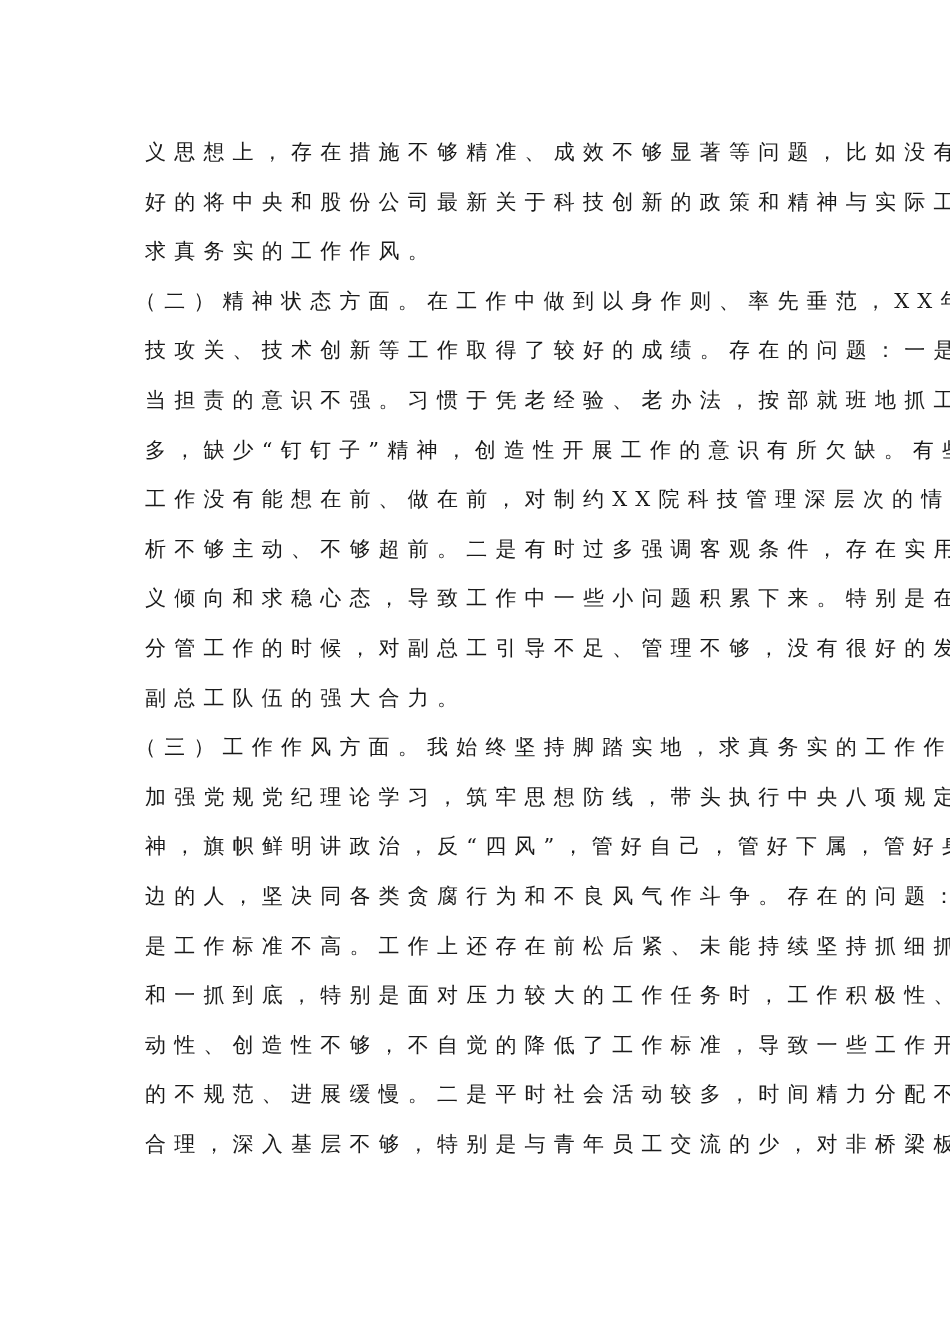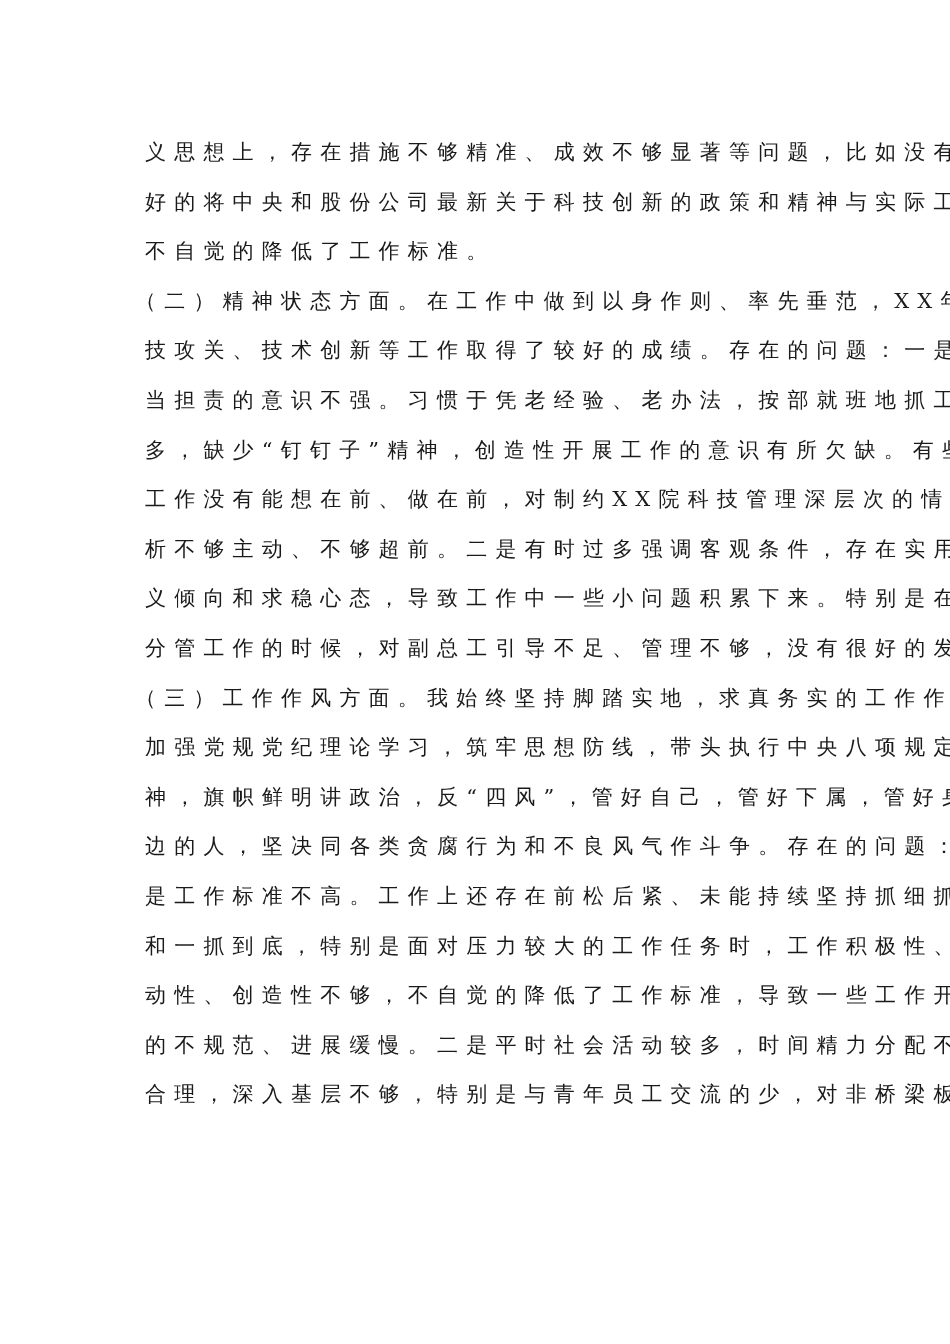--- a/index.html
+++ b/index.html
@@ -47,32 +47,33 @@
   </style>
 </head>
 <body>
 
 <div class="page">
   <div class="text-block">
 
     <div>
       <div class="line">义思想上，存在措施不够精准、成效不够显著等问题，比如没有很</div>
       <div class="line">好的将中央和股份公司最新关于科技创新的政策和精神与实际工作</div>
-      <div class="line last">不自觉的降低了工作标准。</div>
+      <div class="line last">求真务实的工作作风。</div>
     </div>
 
     <div>
       <div class="line para-start">（二）精神状态方面。在工作中做到以身作则、率先垂范，XX年科</div>
       <div class="line">技攻关、技术创新等工作取得了较好的成绩。存在的问题：一是担</div>
       <div class="line">当担责的意识不强。习惯于凭老经验、老办法，按部就班地抓工作</div>
       <div class="line">多，缺少“钉钉子”精神，创造性开展工作的意识有所欠缺。有些</div>
       <div class="line">工作没有能想在前、做在前，对制约XX院科技管理深层次的情况分</div>
       <div class="line">析不够主动、不够超前。二是有时过多强调客观条件，存在实用主</div>
       <div class="line">义倾向和求稳心态，导致工作中一些小问题积累下来。特别是在抓</div>
       <div class="line">分管工作的时候，对副总工引导不足、管理不够，没有很好的发挥</div>
+      <div class="line last">副总工队伍的强大合力。</div>
     </div>
 
     <div>
       <div class="line para-start">（三）工作作风方面。我始终坚持脚踏实地，求真务实的工作作风，</div>
       <div class="line">加强党规党纪理论学习，筑牢思想防线，带头执行中央八项规定精</div>
       <div class="line">神，旗帜鲜明讲政治，反“四风”，管好自己，管好下属，管好身</div>
       <div class="line">边的人，坚决同各类贪腐行为和不良风气作斗争。存在的问题：一</div>
       <div class="line">是工作标准不高。工作上还存在前松后紧、未能持续坚持抓细抓实</div>
       <div class="line">和一抓到底，特别是面对压力较大的工作任务时，工作积极性、主</div>
       <div class="line">动性、创造性不够，不自觉的降低了工作标准，导致一些工作开展</div>

